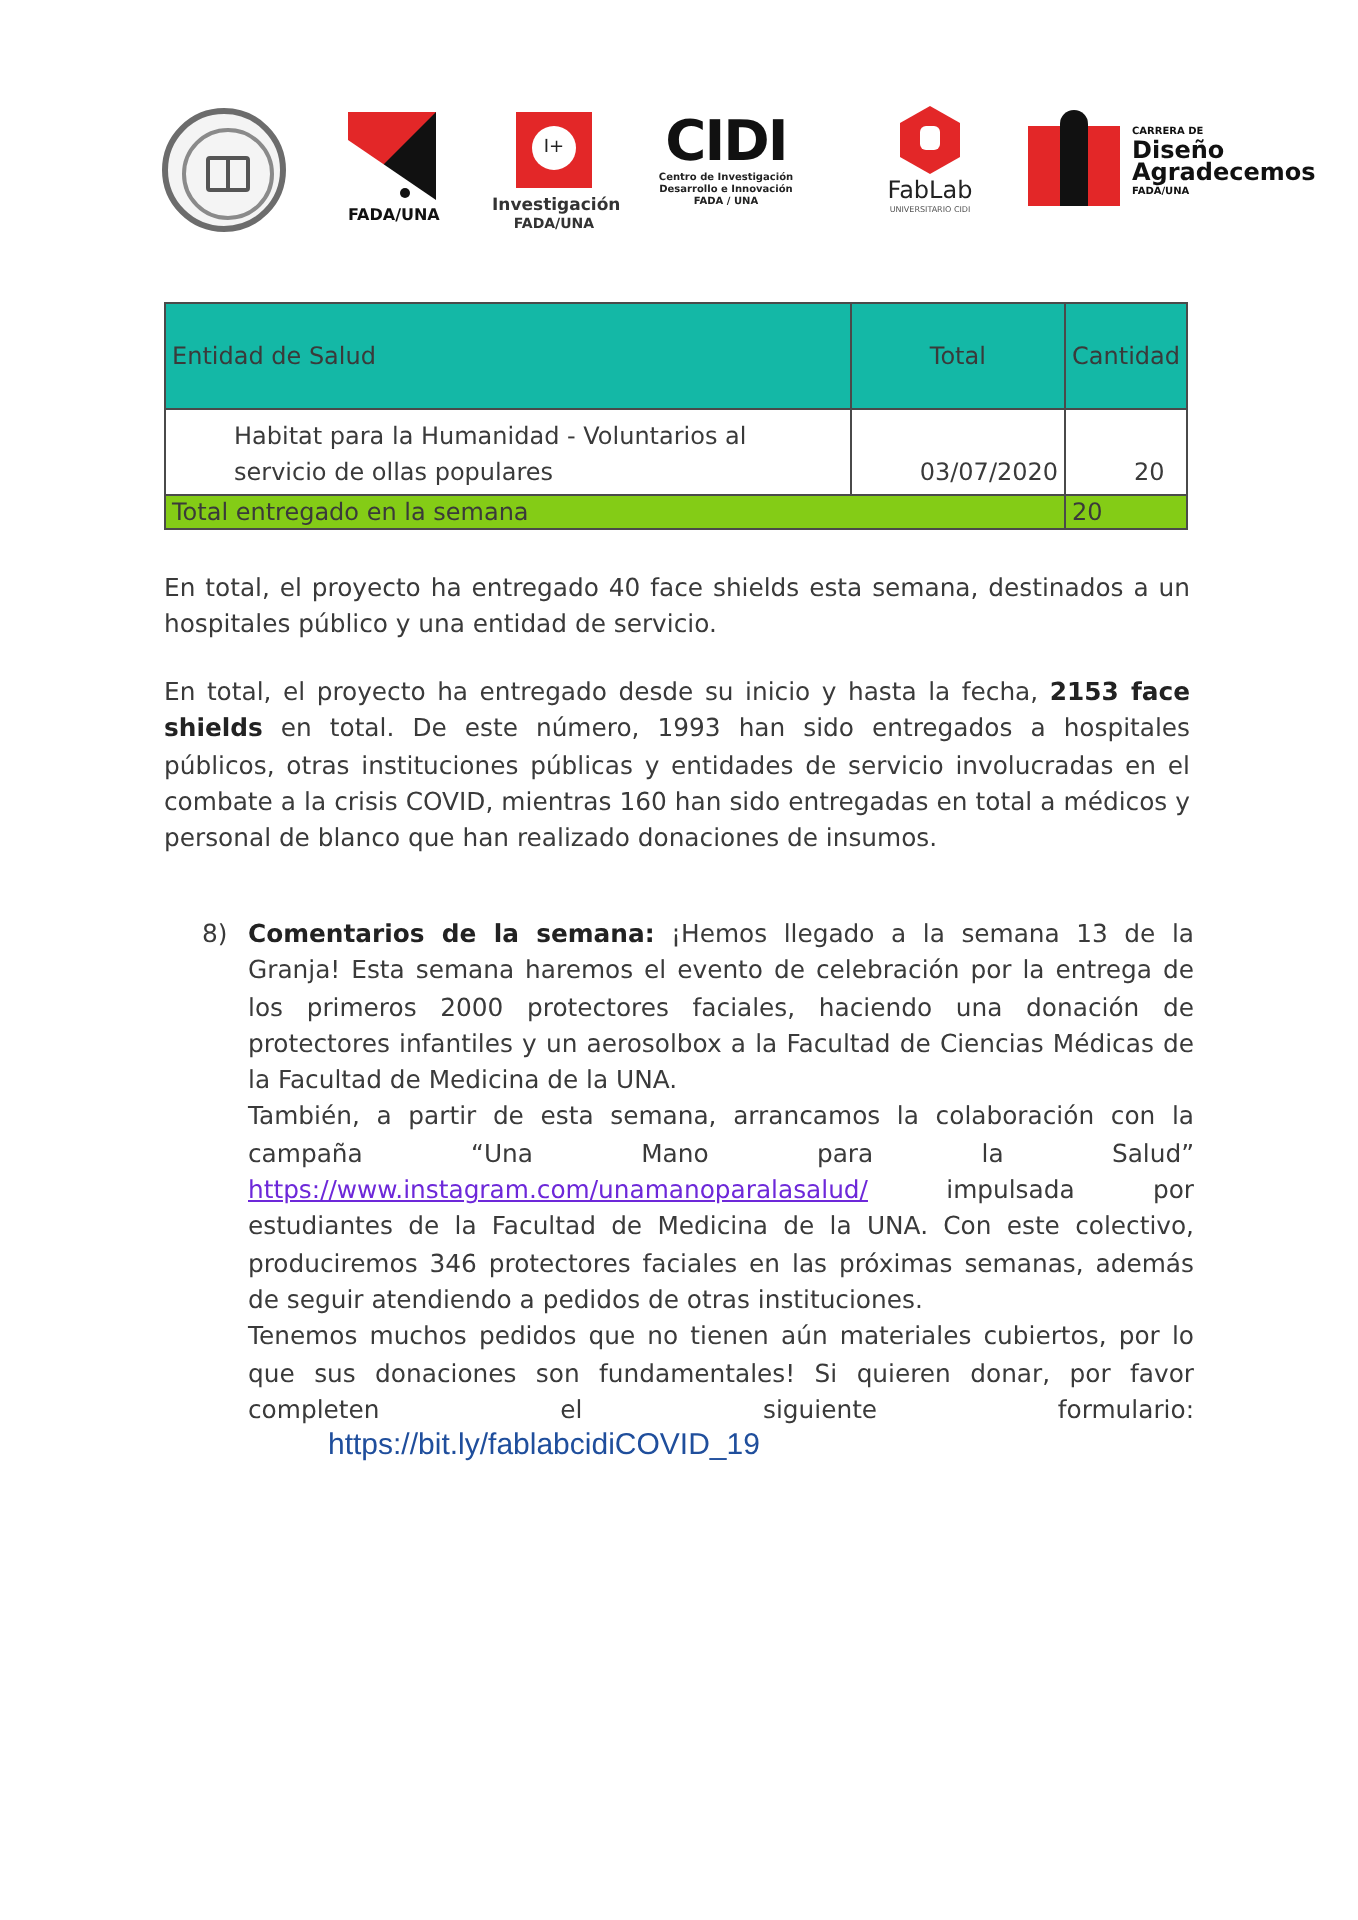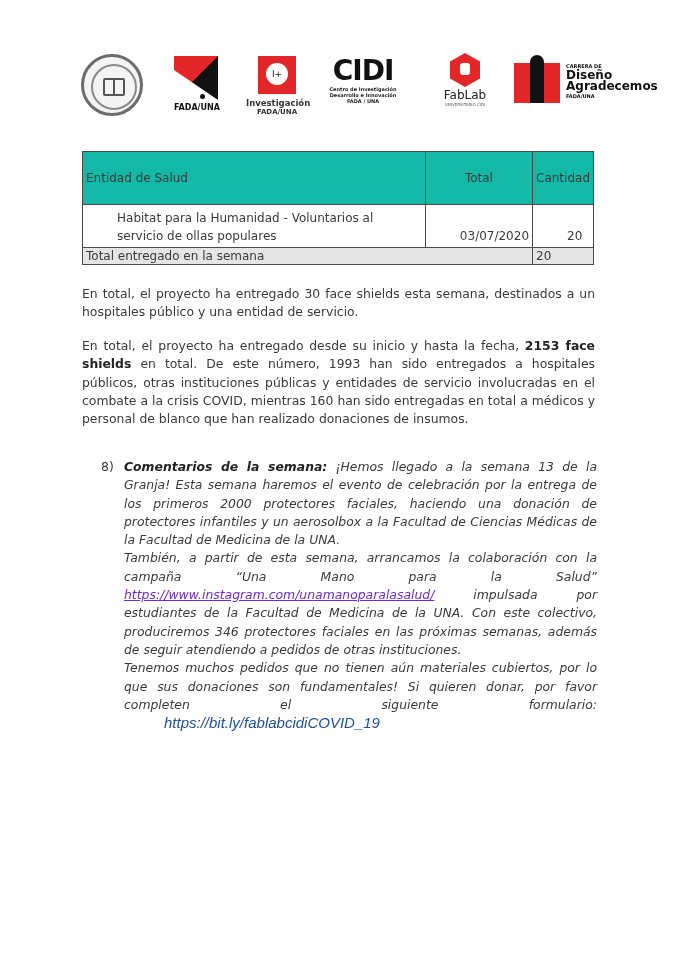--- a/index.html
+++ b/index.html
@@ -50,34 +50,34 @@
   .dis .a { font-size: 5px; font-weight: bold; line-height: 7px; }
   .dis .b { font-size: 12px; font-weight: bold; line-height: 11px; }
   .dis .c { font-size: 5px; font-weight: bold; line-height: 8px; }
 
   
   table.ent { position: absolute; left: 82px; top: 151px; width: 512px; border-collapse: collapse;
               font-size: 12px; color: #3a3a3a; }
   table.ent td { border: 1.5px solid #4a4a4a; padding: 0 3px; }
   table.ent .hdr td { background: #14b8a6; height: 52px; }
   table.ent .row td { height: 40px; vertical-align: bottom; padding-bottom: 2px; line-height: 18px; padding-left: 34px; }
-  table.ent .tot td { background: #e5e5e5; height: 16px; line-height: 16px; }
+  table.ent .tot td { background: #84cc16; height: 16px; line-height: 16px; }
   .c1 { width: 320px; text-align: left; }
   .c2 { width: 64px; text-align: center; }
   .c3 { text-align: left; }
   .hdr .c3 { text-align: center; }
 
   .para { position: absolute; left: 82px; width: 513px; font-size: 12.4px; line-height: 18.3px;
           text-align: justify; color: #3a3a3a; }
   .p1 { top: 285px; }
   .p2 { top: 337px; }
   .item { position: absolute; left: 101px; top: 458px; width: 496px; font-size: 12.4px; line-height: 18.3px; color: #3a3a3a; }
   .item .num { position: absolute; left: 0; top: 0; }
   .item .body { margin-left: 23px; text-align: justify; }
-  .item p { margin: 0; font-style: italic; }
+  .item p { margin: 0; }
   b { color: #222; }
   .link { color: #6d28d9; text-decoration: underline; }
   .link2 { color: #1f4e9c; font-family: "Liberation Sans", sans-serif; font-size: 15px; margin-left: 40px; }
 </style>
 </head>
 <body>
 
 <div class="logos">
   <div class="logo seal">
       <div class="book"></div>
@@ -128,21 +128,21 @@
     <td class="c2">03/07/2020</td>
     <td class="c3">20</td>
   </tr>
   <tr class="tot">
     <td colspan="2" class="c1">Total entregado en la semana</td>
     <td class="c3">20</td>
   </tr>
 </tbody>
   </table>
 
-<div class="para p1">En total, el proyecto ha entregado 30 face shields esta semana, destinados a un hospitales público y una entidad de servicio.</div>
+<div class="para p1">En total, el proyecto ha entregado 40 face shields esta semana, destinados a un hospitales público y una entidad de servicio.</div>
 <div class="para p2"><span>En total, el proyecto ha entregado desde su inicio y hasta la fecha, </span><b>2153 face shields</b><span> en total. De este número, 1993 han sido entregados a hospitales públicos, otras instituciones públicas y entidades de servicio involucradas en el combate a la crisis COVID, mientras 160 han sido entregadas en total a médicos y personal de blanco que han realizado donaciones de insumos.</span></div>
 
 <div class="item">
   <span class="num">8)</span>
   <div class="body">
     <p><b>Comentarios de la semana:</b><span> ¡Hemos llegado a la semana 13 de la Granja! Esta semana haremos el evento de celebración por la entrega de los primeros 2000 protectores faciales, haciendo una donación de protectores infantiles y un aerosolbox a la Facultad de Ciencias Médicas de la Facultad de Medicina de la UNA.</span></p>
     <p><span>También, a partir de esta semana, arrancamos la colaboración con la campaña “Una Mano para la Salud”  </span><a class="link">https://www.instagram.com/unamanoparalasalud/</a><span> impulsada por estudiantes de la Facultad de Medicina de la UNA. Con este colectivo, produciremos 346 protectores faciales en las próximas semanas, además de seguir atendiendo a pedidos de otras instituciones.</span></p>
     <p><span>Tenemos muchos pedidos que no tienen aún materiales cubiertos, por lo que sus donaciones son fundamentales! Si quieren donar, por favor completen el siguiente formulario: </span><a class="link2">https://bit.ly/fablabcidiCOVID_19</a></p>
   </div>
 </div>

